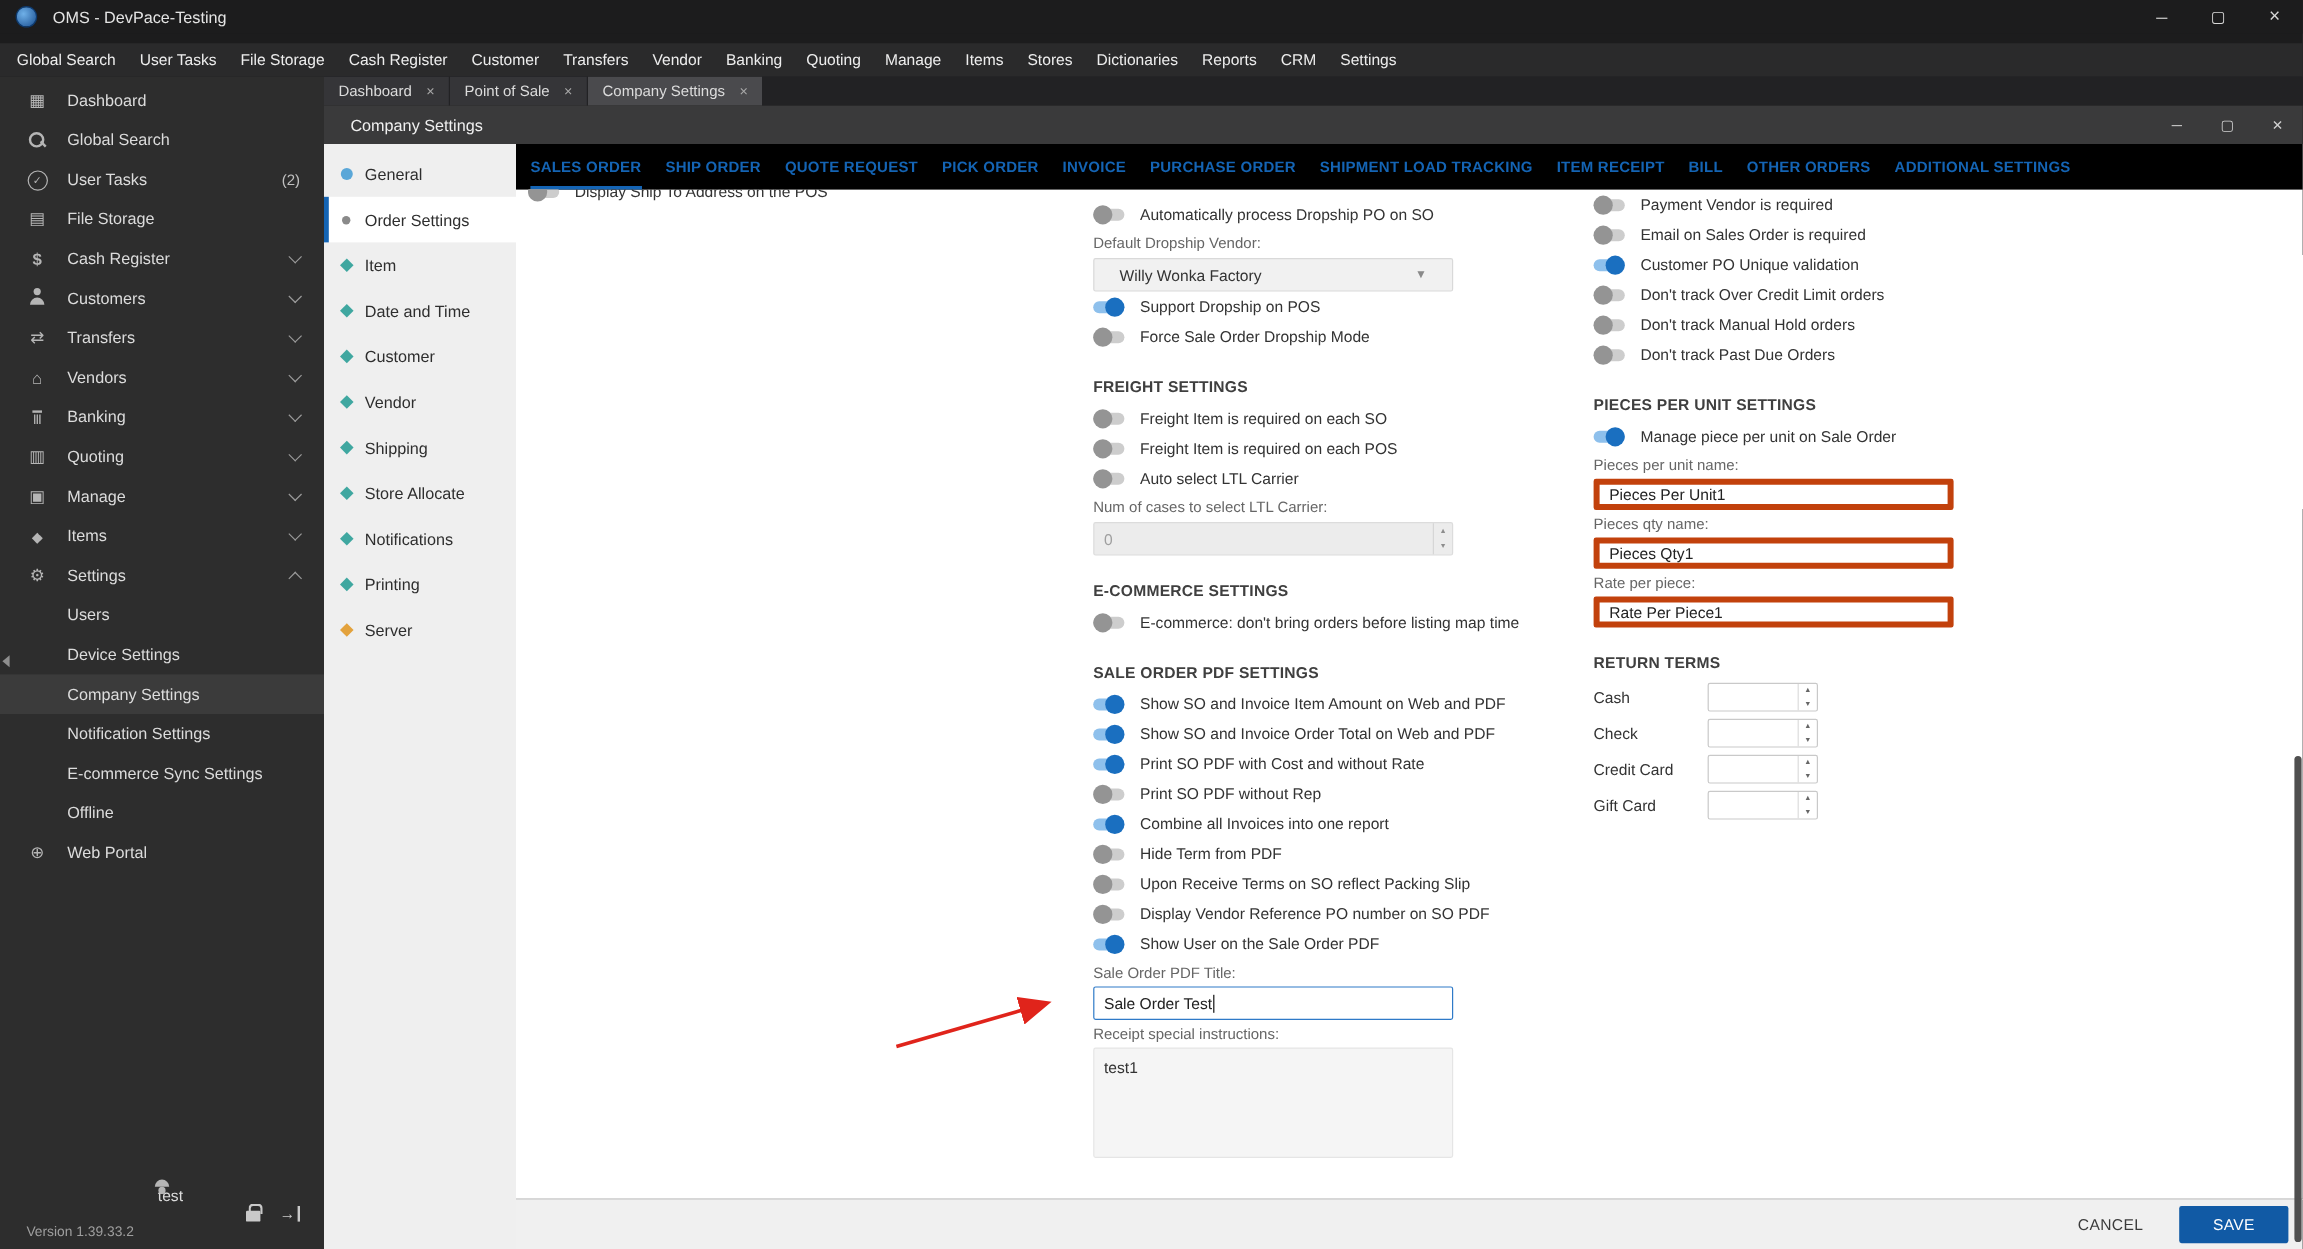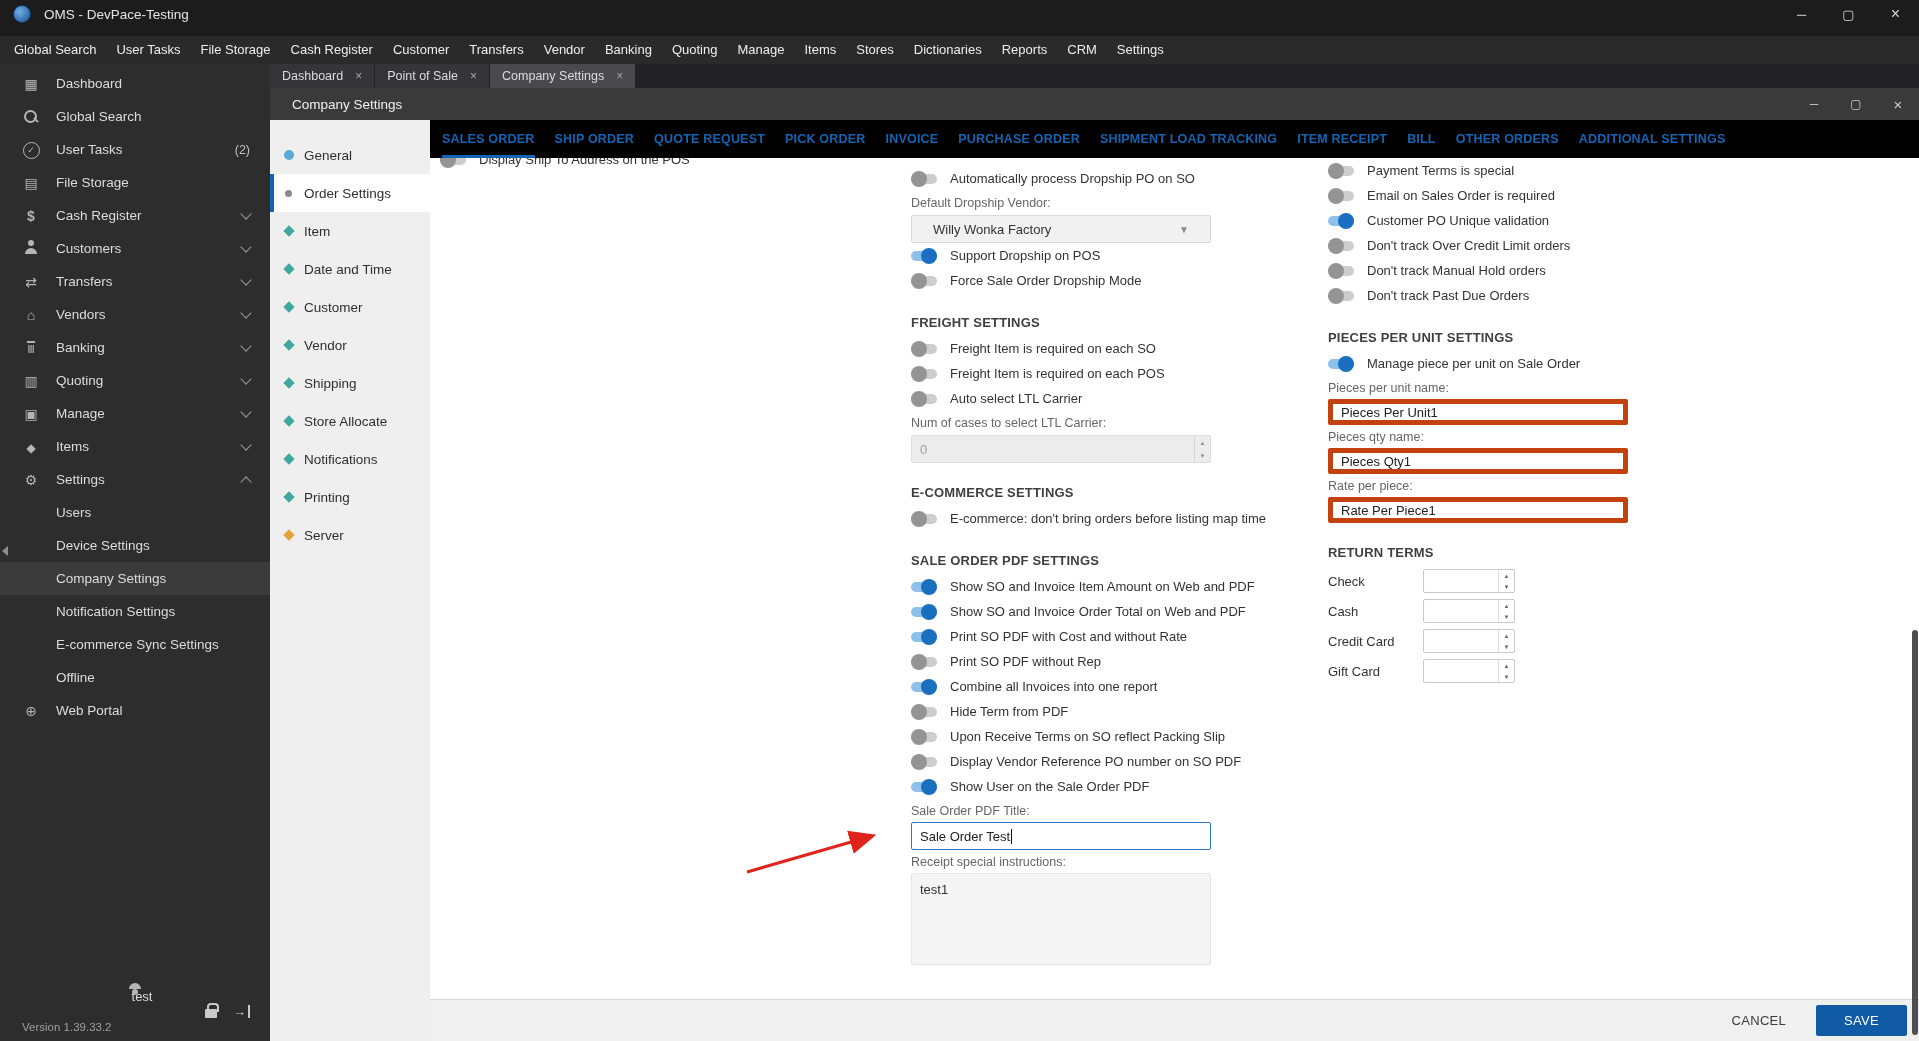--- a/index.html
+++ b/index.html
@@ -75,21 +75,21 @@
   .doc-tab .x { margin-left:12px; color:#a8a8a8; font-size:12px; }
 
   
   .inner-window { position:absolute; left:270px; top:88px; right:0; bottom:0; }
   .inner-titlebar { position:absolute; left:0; top:0; right:0; height:32px; background:#3a3a3b; display:flex; align-items:center; }
   .inner-title { margin-left:22px; font-size:13.5px; color:#f0f0f0; }
   .inner-controls { margin-left:auto; display:flex; height:100%; }
   .iwc { width:42px; height:100%; display:flex; align-items:center; justify-content:center; color:#d0d0d0; font-size:12px; }
 
   
-  .settings-nav { position:absolute; left:0; top:32px; width:160px; bottom:0; background:#efefef; padding-top:16px; }
+  .settings-nav { position:absolute; left:0; top:32px; width:160px; bottom:0; background:#efefef; padding-top:6px; }
   .nav-item { display:flex; align-items:center; height:38px; padding-left:14px; font-size:13.5px; color:#2e2e2e; }
   .nav-item.active { background:#ffffff; border-left:4px solid #1464b4; padding-left:10px; }
   .nicon { flex:0 0 auto; }
   .nicon.circle  { width:10px; height:10px; border-radius:50%; margin-right:10px; }
   .nicon.dot     { width:7px; height:7px; border-radius:50%; margin:0 12px 0 1px; }
   .nicon.diamond { width:8px; height:8px; transform:rotate(45deg); margin:0 11px 0 1px; }
 
   
   .main { position:absolute; left:160px; top:32px; right:0; bottom:42px; background:#fff; }
   .tabstrip { position:absolute; left:0; top:0; right:0; height:38px; background:#000000; display:flex; align-items:center; padding-left:12px; gap:20px; }
@@ -465,21 +465,21 @@
             <div class="tinput focused">
               <span class="tval">Sale Order Test</span>
               <span class="caret"></span>
             </div>
             <div class="flabel">Receipt special instructions:</div>
             <div class="tarea">test1</div>
           </div>
         <div class="col col3">
             <div class="trow">
               <span class="switch"></span>
-              <span class="tlabel">Payment Terms is special</span>
+              <span class="tlabel">Payment Vendor is required</span>
             </div>
             <div class="trow">
               <span class="switch"></span>
               <span class="tlabel">Email on Sales Order is required</span>
             </div>
             <div class="trow">
               <span class="switch on"></span>
               <span class="tlabel">Customer PO Unique validation</span>
             </div>
             <div class="trow">
@@ -505,41 +505,41 @@
             </div>
             <div class="flabel">Pieces qty name:</div>
             <div class="tinput">
               <span class="tval">Pieces Qty1</span>
             </div>
             <div class="flabel">Rate per piece:</div>
             <div class="tinput">
               <span class="tval">Rate Per Piece1</span>
             </div>
             <div class="sect-header">RETURN TERMS</div>
+            <div class="irow">
+              <span class="ilabel">Cash</span>
+              <div class="spinbox small">
+                <span class="spin-val"></span>
+                <span class="spin-arrows">
+                  <span class="sa">▲</span>
+                  <span class="sa">▼</span>
+                </span>
+              </div>
+            </div>
             <div class="irow">
               <span class="ilabel">Check</span>
               <div class="spinbox small">
                 <span class="spin-val"></span>
                 <span class="spin-arrows">
                   <span class="sa">▲</span>
                   <span class="sa">▼</span>
                 </span>
               </div>
             </div>
             <div class="irow">
-              <span class="ilabel">Cash</span>
-              <div class="spinbox small">
-                <span class="spin-val"></span>
-                <span class="spin-arrows">
-                  <span class="sa">▲</span>
-                  <span class="sa">▼</span>
-                </span>
-              </div>
-            </div>
-            <div class="irow">
               <span class="ilabel">Credit Card</span>
               <div class="spinbox small">
                 <span class="spin-val"></span>
                 <span class="spin-arrows">
                   <span class="sa">▲</span>
                   <span class="sa">▼</span>
                 </span>
               </div>
             </div>
             <div class="irow">

